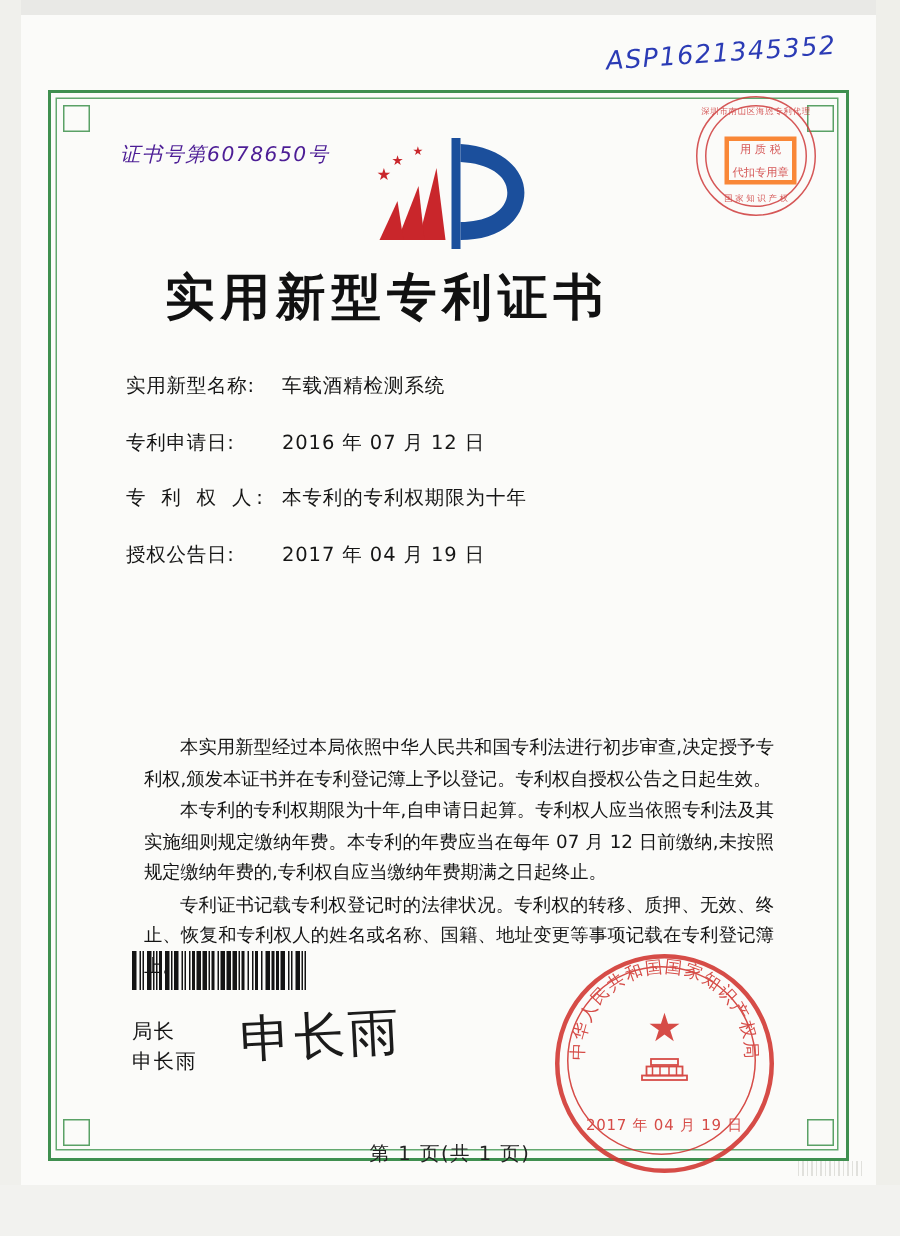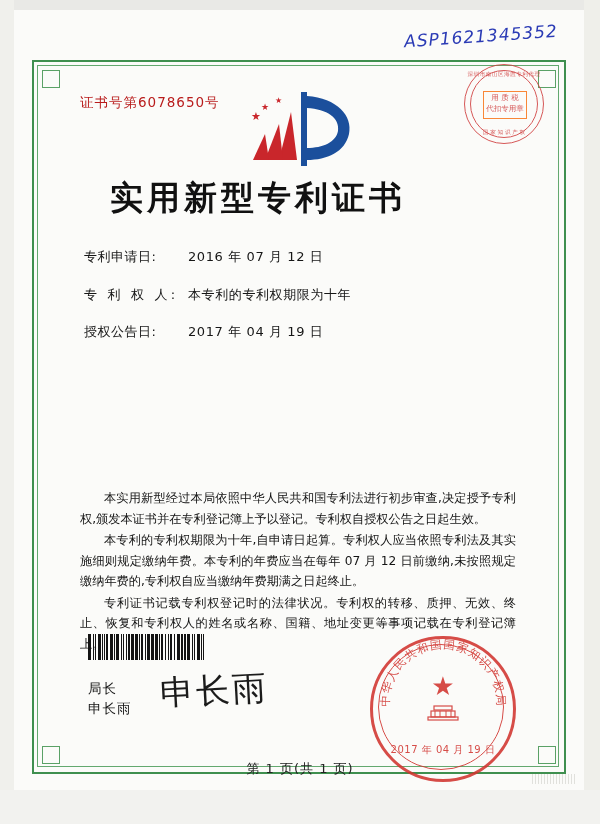--- a/index.html
+++ b/index.html
@@ -67,23 +67,24 @@
     font-style: italic;
     white-space: nowrap;
   }
 
   
   .cert-no {
     position: absolute;
     left: 80px;
     top: 94px;
     font-size: 13.5px;
-    color: #b91c1c;
+    color: #4c1d95;
     letter-spacing: 1px;
     white-space: nowrap;
+    font-style: italic;
   }
 
   
   .oval-stamp {
     position: absolute;
     left: 464px;
     top: 64px;
     width: 78px;
     height: 78px;
     border-radius: 50%;
@@ -94,22 +95,22 @@
   .oval-stamp .ring {
     position:absolute; left:5px; top:5px; width:66px; height:66px;
     border:1px solid #cf3b3b; border-radius:50%;
   }
   .oval-stamp .arc-text {
     position:absolute; left:0; top:6px; width:78px; text-align:center;
     font-size:5.6px; letter-spacing:.5px;
   }
   .oval-stamp .box {
     position:absolute; left:18px; top:26px; width:42px; height:26px;
-    border:1px solid #f97316;
-    display:flex; flex-direction:column; align-items:center; justify-content:flex-start;
+    border:3px solid #f97316;
+    display:flex; flex-direction:column; align-items:center; justify-content:space-between;
     font-size:7.5px; line-height:11px;
   }
   .oval-stamp .bottom-text {
     position:absolute; left:0; bottom:6px; width:78px; text-align:center; font-size:5.6px;
   }
 
   
   .logo {
     position: absolute;
     left: 245px;
@@ -158,21 +159,21 @@
   .paras {
     position: absolute;
     left: 80px;
     top: 488px;
     width: 436px;
     font-size: 12.2px;
     line-height: 20.5px;
     color: #141414;
     text-align: justify;
   }
-  .paras p { margin: 0 0 1px 0; text-indent: 24px; }
+  .paras p { margin: 0 0 1px 16px; text-indent: 24px; }
 
   
   .barcode {
     position: absolute;
     left: 88px;
     top: 634px;
     width: 118px;
     height: 26px;
   }
   .barcode i {
@@ -307,20 +308,24 @@
 
       <text x="6" y="30" font-size="11" fill="#c9262b">★</text>
       <text x="16" y="20" font-size="9" fill="#c9262b">★</text>
       <text x="30" y="13" font-size="8" fill="#c9262b">★</text>
     </svg>
   </div>
 
   <div class="main-title">实用新型专利证书</div>
 
   <div class="fields">
+    <div class="field-row">
+      <span class="field-label">实用新型名称:</span>
+      <span class="field-value">车载酒精检测系统</span>
+    </div>
     <div class="field-row">
       <span class="field-label">专利申请日:</span>
       <span class="field-value">2016 年 07 月 12 日</span>
     </div>
     <div class="field-row">
       <span class="field-label spaced">专 利 权 人:</span>
       <span class="field-value">本专利的专利权期限为十年</span>
     </div>
     <div class="field-row">
       <span class="field-label">授权公告日:</span>

